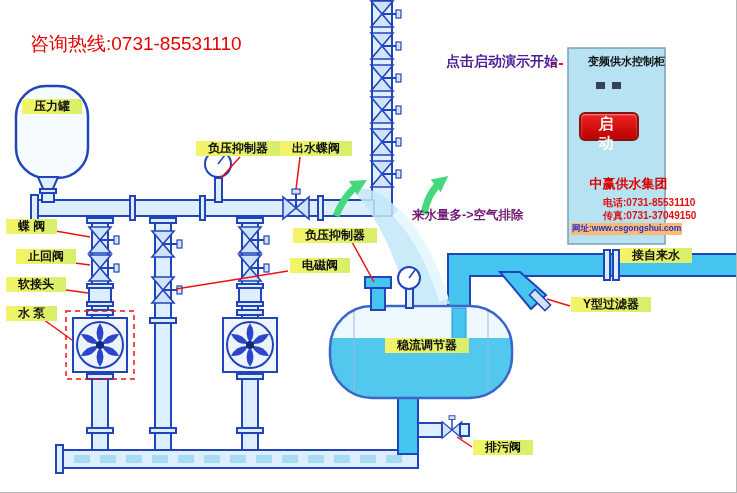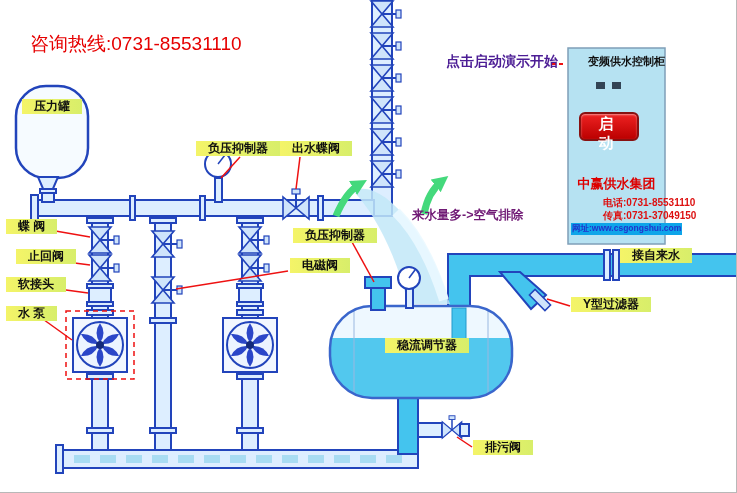--- a/index.html
+++ b/index.html
@@ -17,23 +17,23 @@
     background:linear-gradient(90deg,#f2f35c,#c9ea62 35%,#f2f35c 60%,#d4ec60 85%,#f0f266);
   }
   .hotline{font-size:19px;font-weight:normal;color:#e60000;}
   .lbl{
     font-size:12px;font-weight:bold;color:#101010;line-height:15px;padding:0 12px;
     background:linear-gradient(90deg,#f4f468,#d8ee6a);
   }
   .note{font-size:12.5px;font-weight:bold;color:#701a75;background:none;}
   .demo{font-size:14px;font-weight:bold;color:#4c1d95;}
   .cab-title{font-size:11px;font-weight:bold;color:#111;width:97px;text-align:right;}
-  .cab-company{font-size:13px;font-weight:bold;color:#dd0000;width:97px;text-align:center;}
+  .cab-company{font-size:13px;font-weight:bold;color:#dd0000;width:97px;text-align:center;padding-left:12px;}
   .cab-line{font-size:10px;font-weight:bold;color:#dd1111;padding-left:32px;}
-  .cab-site{font-size:8.5px;font-weight:bold;color:#2233cc;background:#0ea5e9;padding:0 1px;}
+  .cab-site{font-size:8.5px;font-weight:bold;color:#2233cc;background:#fdba74;padding:0 1px;}
   #startBtn{
     position:absolute;left:579px;top:112px;width:60px;height:29px;
     background:linear-gradient(#ee2222,#bb0000);border:2px solid #881111;border-radius:6px;
     color:#ffffff;font-size:15px;font-weight:bold;letter-spacing:6px;cursor:pointer;
     font-family:inherit;box-shadow:inset 0 1px 2px rgba(255,255,255,.5);
   }
 </style>
 </head>
 <body>
 

